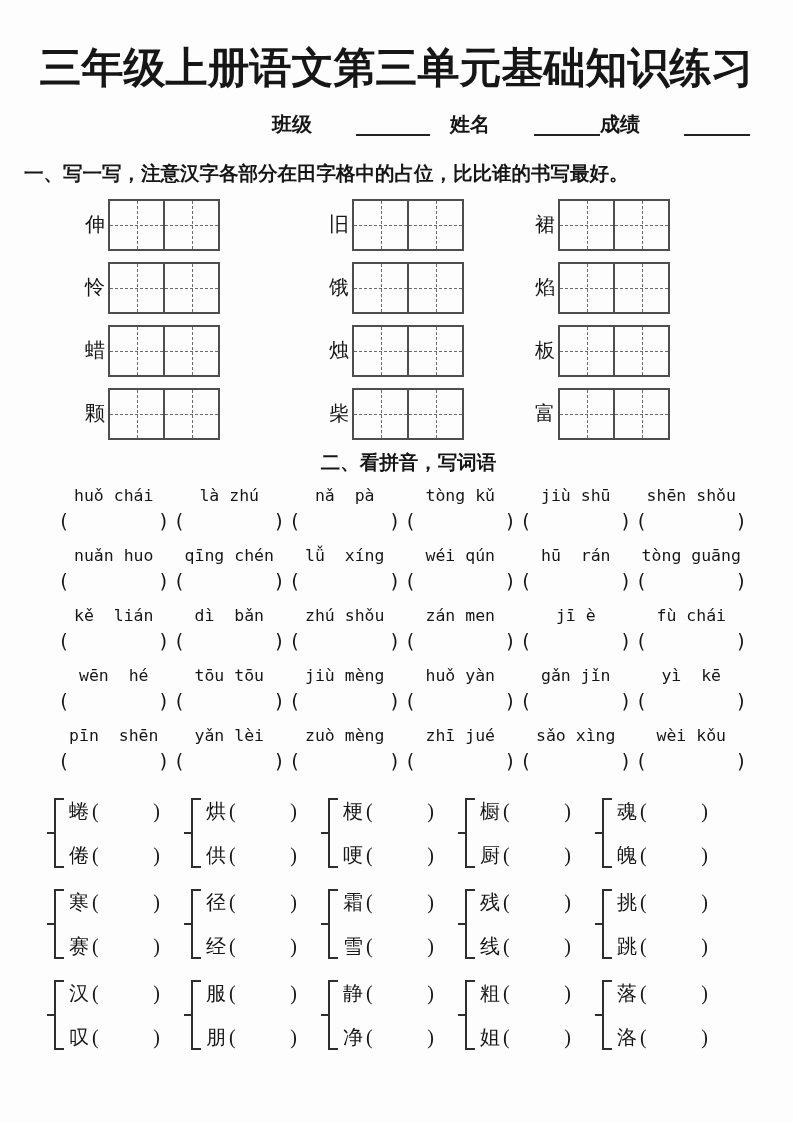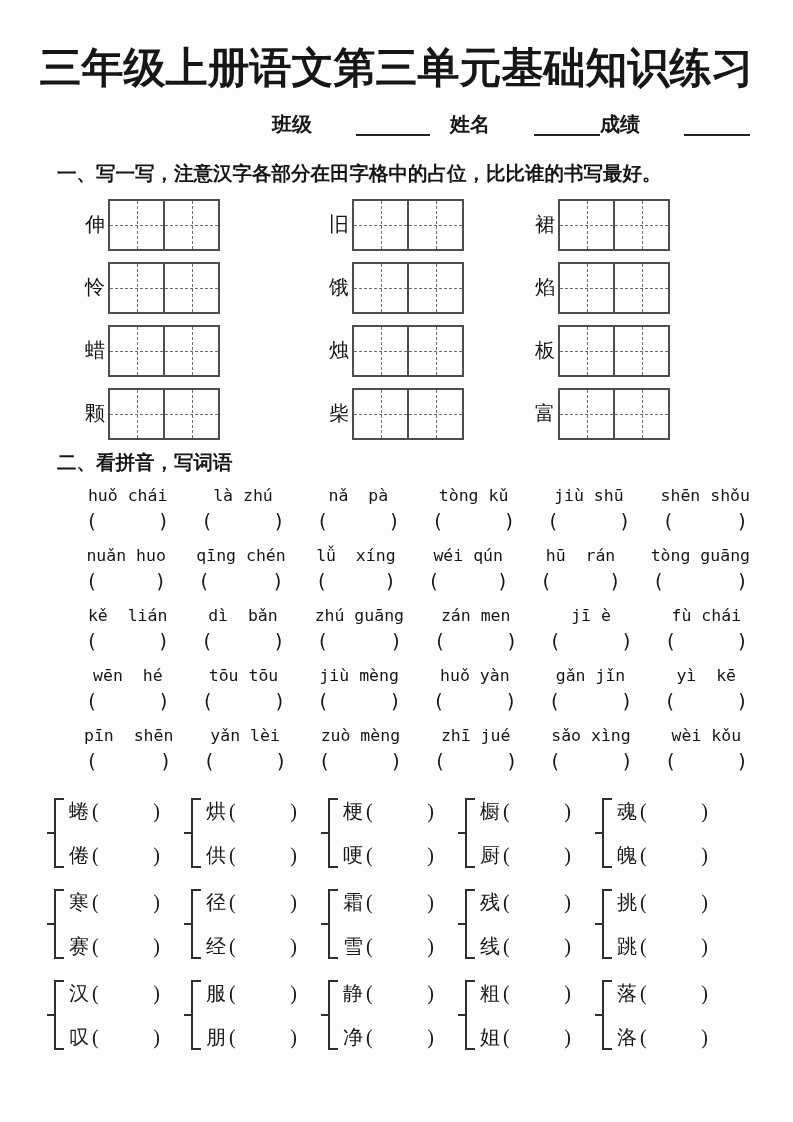--- a/index.html
+++ b/index.html
@@ -19,24 +19,24 @@
     font-weight:bold;font-size:20px;white-space:nowrap;
   }
   .hf{display:flex;align-items:flex-end;gap:44px;}
   .hf-label{line-height:1.2;}
   .blank{display:inline-block;border-bottom:2px solid #222;height:24px;}
   .blank.w1{width:74px;margin-right:20px;}
   .blank.w2{width:66px;}
   .blank.w3{width:66px;}
   
   .sec-heading{
-    margin-left:57px;font-weight:bold;font-size:19.5px;line-height:1.2;
+    margin-left:24px;font-weight:bold;font-size:19.5px;line-height:1.2;
   }
   #s1-heading{margin-top:26px;}
-  #s2-heading{margin-top:10px;}
+  #s2-heading{margin-top:10px;text-align:center;}
   #s3-heading{margin-top:14px;}
   
   #s1{margin-top:13px;}
   .s1-row{display:flex;align-items:center;margin-bottom:11px;height:52px;}
   .s1-group{display:flex;align-items:center;}
   .s1-row .s1-group:nth-child(1){margin-left:84px;}
   .s1-row .s1-group:nth-child(2){margin-left:108px;}
   .s1-row .s1-group:nth-child(3){margin-left:70px;}
   .s1-char{font-size:20px;width:22px;margin-right:2px;text-align:center;}
   .tz-grid{display:flex;border:2px solid #4e4e4e;background:#fdfdfd;}
@@ -46,21 +46,21 @@
     content:"";position:absolute;left:50%;top:0;bottom:0;width:0;
     border-left:1px dashed #6c6c6c;
   }
   .tz-cell::after{
     content:"";position:absolute;top:50%;left:0;right:0;height:0;
     border-top:1px dashed #6c6c6c;
   }
   
   #s2{margin-top:12px;}
   .py-row{display:flex;margin:0 0 10px 56px;width:694px;}
-  .py-col{width:115.5px;display:flex;flex-direction:column;margin-left:28px;}
+  .py-col{width:115.5px;display:flex;flex-direction:column;}
   .py-word{
     font-family:"DejaVu Sans Mono","Liberation Mono",monospace;
     font-size:16.5px;height:24px;text-align:center;white-space:pre;
   }
   .py-par{
     display:flex;justify-content:space-between;height:26px;
     font-family:"DejaVu Sans Mono","Liberation Mono",monospace;
     font-size:19px;padding:0 2px;
   }
   
@@ -300,21 +300,21 @@
           </div>
         </div>
         <div class="py-col">
           <div class="py-word">dì  bǎn</div>
           <div class="py-par">
             <span>(</span>
             <span>)</span>
           </div>
         </div>
         <div class="py-col">
-          <div class="py-word">zhú guāng</div>
+          <div class="py-word">zhú shǒu</div>
           <div class="py-par">
             <span>(</span>
             <span>)</span>
           </div>
         </div>
         <div class="py-col">
           <div class="py-word">zán men</div>
           <div class="py-par">
             <span>(</span>
             <span>)</span>

